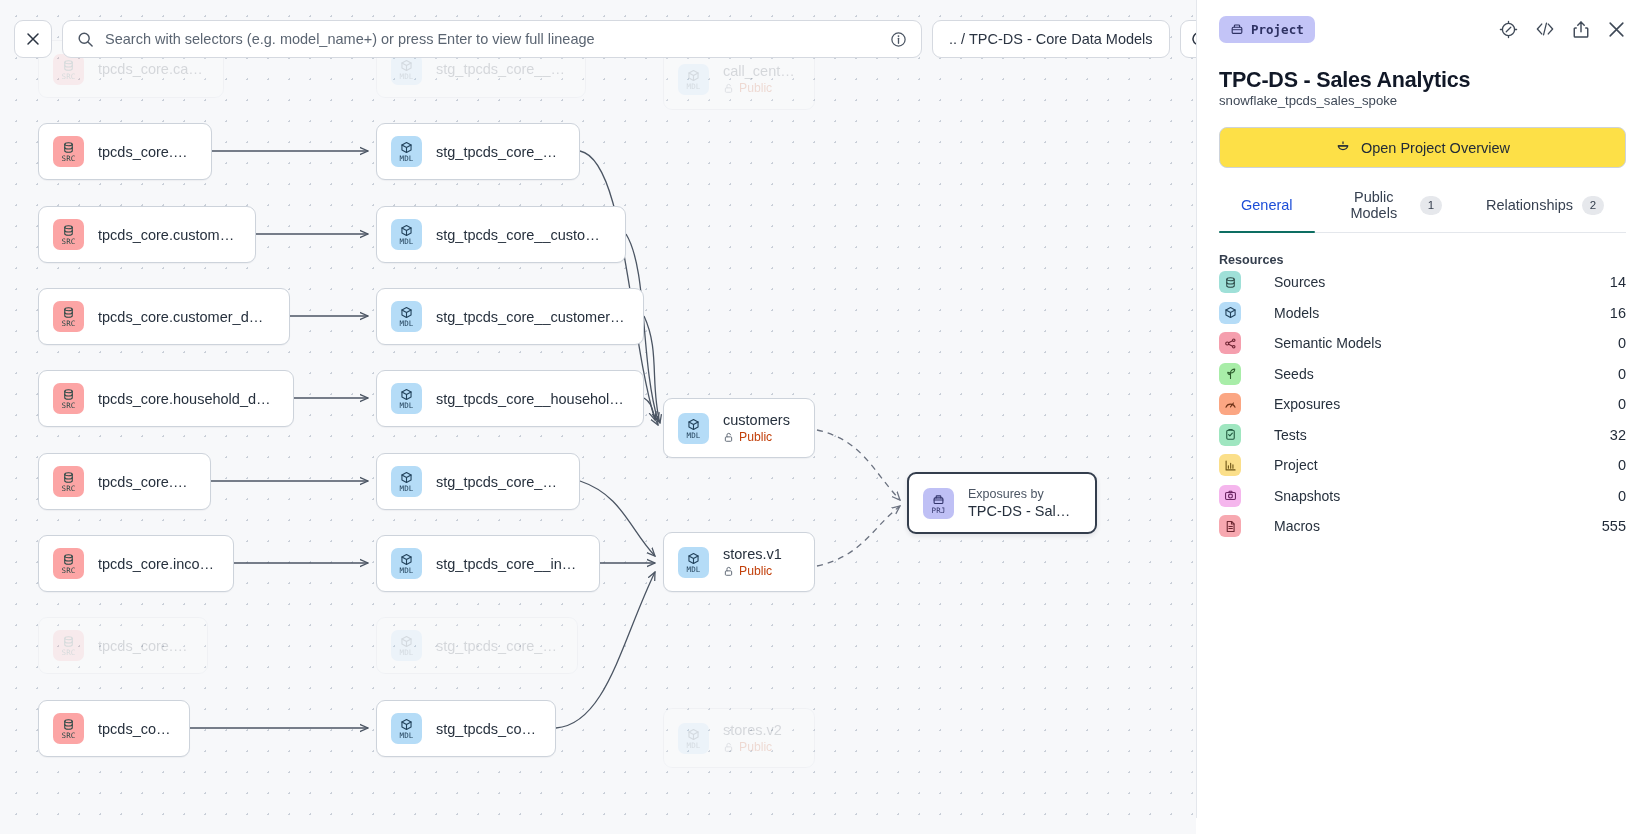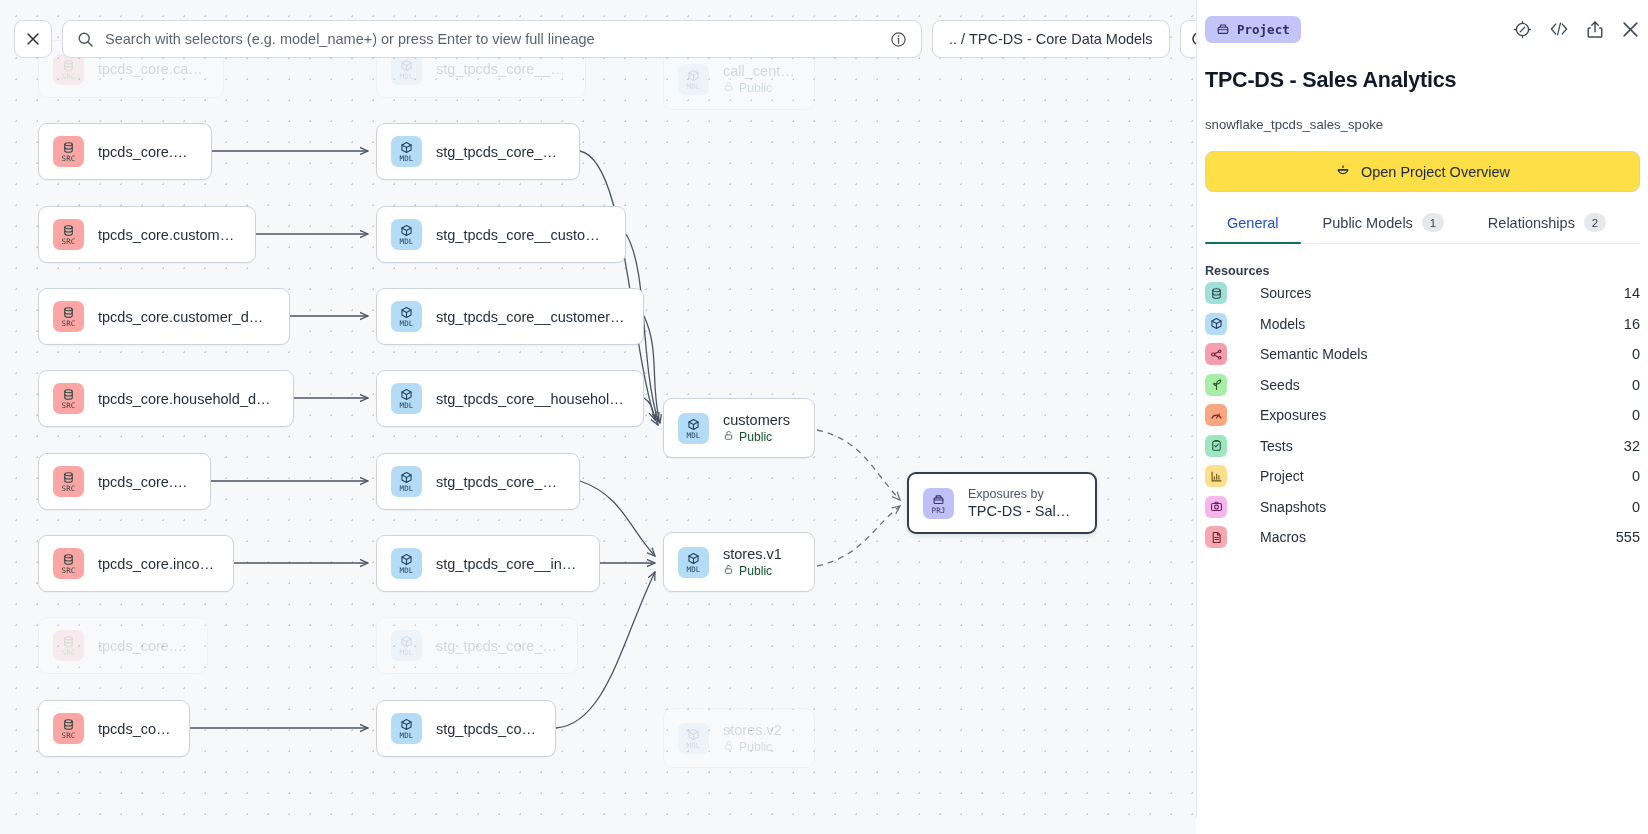--- a/index.html
+++ b/index.html
@@ -95,31 +95,31 @@
   .badge-src { background: #fca5a5; color: #2c4a47; }
   .badge-mdl { background: #b5dcf7; color: #23435c; }
   .badge-prj { background: #bfc0f5; color: #32346b; }
 
   .node-text { display: flex; flex-direction: column; gap: 2px; min-width: 0; }
   .node-title {
     font-size: 14.5px; color: #26303d; white-space: nowrap;
     overflow: hidden; text-overflow: ellipsis;
   }
   .node-sub {
-    font-size: 12.2px; color: #14532d;
-    display: flex; align-items: flex-start; gap: 5px;
+    font-size: 12.2px; color: #c2410c;
+    display: flex; align-items: center; gap: 5px;
   }
   .node-kicker { font-size: 12.5px; color: #4b5563; }
 
   
   #panel {
     width: 452px; height: 818px; flex: none;
     background: #ffffff;
     border-left: 1px solid #e4e7ec;
-    padding: 0 8px;
+    padding: 0 22px;
     position: relative;
   }
   #panel-head {
     display: flex; align-items: center; justify-content: space-between;
     height: 58px;
   }
   .chip {
     background: #c3c4f7; color: #2e3163;
     border-radius: 7px; height: 27px;
     display: inline-flex; align-items: center; gap: 7px;
@@ -128,21 +128,21 @@
     font-size: 12.5px; font-weight: 700;
     cursor: pointer;
   }
   .head-icons { display: flex; align-items: center; gap: 17px; color: #3f4957; }
   .head-icons .ic { cursor: pointer; }
 
   #panel-title {
     font-size: 21.5px; font-weight: 700; color: #111827;
     margin-top: 10px; letter-spacing: -.2px;
   }
-  #panel-sub { font-size: 13.2px; color: #3f4957; margin-top: 24px; }
+  #panel-sub { font-size: 13.2px; color: #3f4957; margin-top: 0; }
 
   #overview-btn {
     margin-top: 19px; width: 100%; height: 41px;
     background: #fde047; border: 1px solid #cdd3db; border-radius: 8px;
     display: flex; align-items: center; justify-content: center; gap: 10px;
     font-size: 14.5px; color: #222b38; cursor: pointer;
     font-family: "Liberation Sans", sans-serif;
   }
 
   #tabs {

